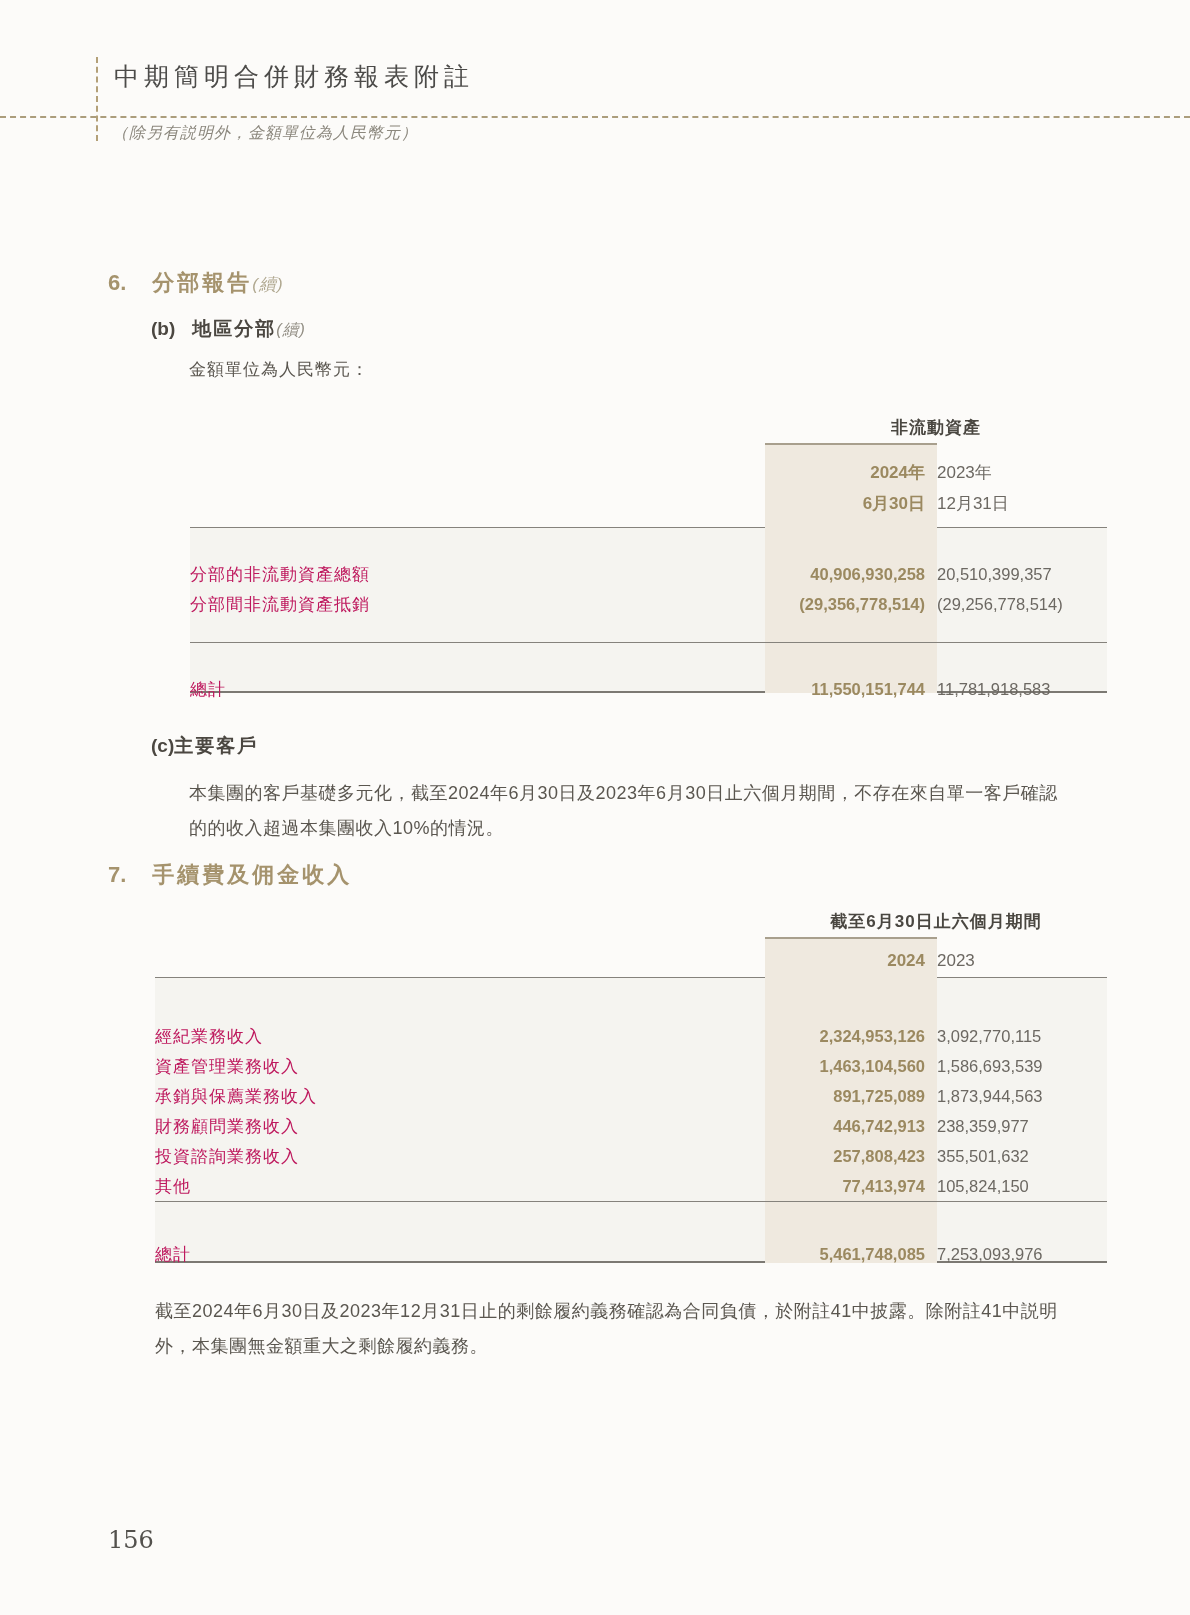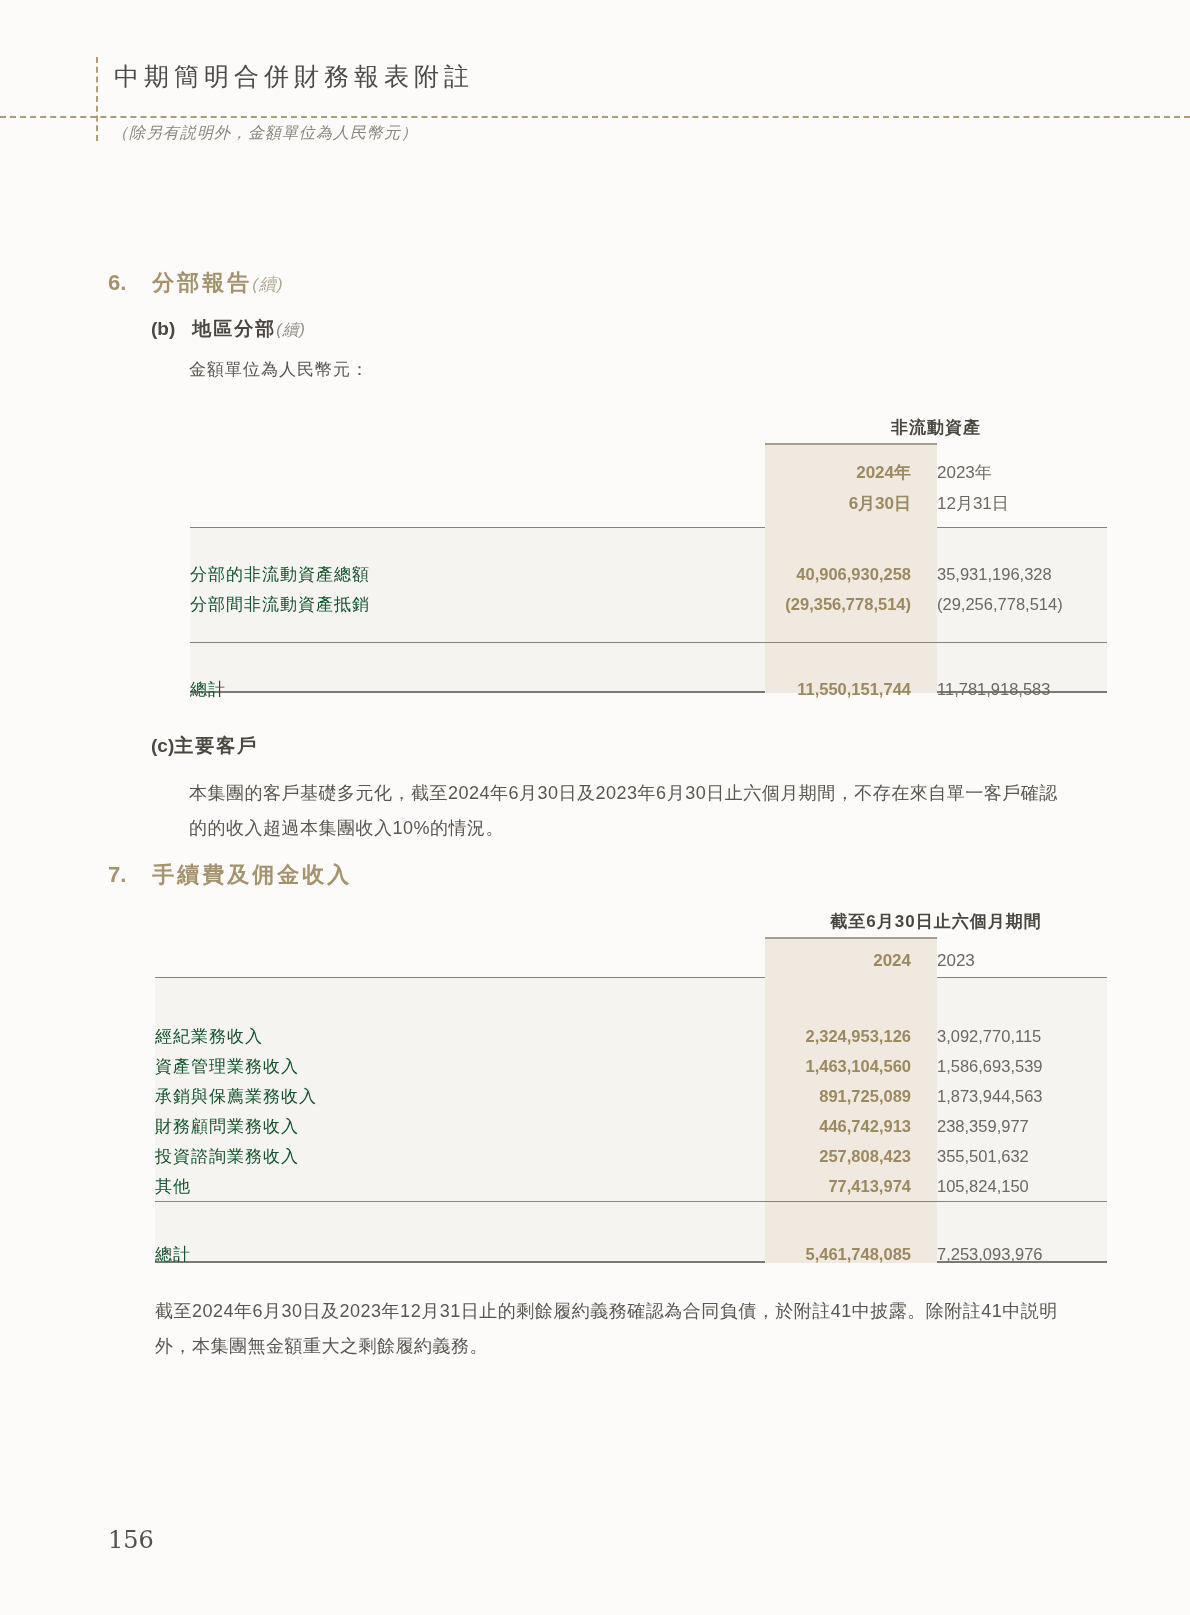--- a/index.html
+++ b/index.html
@@ -48,23 +48,23 @@
   .fintable{position:absolute;}
   .bg-beige{position:absolute;background:#efe9df;border-top:2px solid #a89f8d;z-index:1;}
   .bg-gray{
     position:absolute;left:0;right:0;bottom:0;background:#f5f4f0;
     border-top:1px solid #85827c;border-bottom:2px solid #7c7973;z-index:0;
   }
   .tcontent{position:relative;z-index:2;}
   .trow{display:grid;align-items:center;}
   .t1 .trow{grid-template-columns:575px 172px 170px;}
   .t2 .trow{grid-template-columns:610px 172px 170px;}
-  .c-label{font-size:17px;color:#14532d;letter-spacing:1px;white-space:nowrap;}
+  .c-label{font-size:17px;color:#be185d;letter-spacing:1px;white-space:nowrap;}
   .c-span{grid-column:2/4;text-align:center;font-size:17px;font-weight:bold;color:#4a4741;letter-spacing:1px;}
-  .c-v1{text-align:right;padding-right:26px;font-size:16.5px;font-weight:bold;color:#9b8960;}
+  .c-v1{text-align:right;padding-right:12px;font-size:16.5px;font-weight:bold;color:#9b8960;}
   .c-v2{padding-right:12px;font-size:16.5px;color:#6c6862;}
   .hdr-line{line-height:31px;font-size:17px;}
   .gold{color:#9b8960;font-weight:bold;}
   .gray{color:#6c6862;font-weight:normal;}
   .h31{height:31px;} .h84{height:84px;align-items:start;} .h32{height:32px;} .h40{height:40px;align-items:start;}
   .r30{height:30px;}
   .sp18{height:18px;} .sp23{height:23px;} .sp31{height:31px;} .sp36{height:36px;} .sp37{height:37px;}
   .inner-rule{height:0;border-top:1px solid #85827c;}
   .pt14{padding-top:14px;} .pt8{padding-top:8px;}
   
@@ -115,21 +115,21 @@
         </div>
         <div class="c-v2">
           <div class="hdr-line gray">2023年</div>
           <div class="hdr-line gray">12月31日</div>
         </div>
       </div>
       <div class="sp18"></div>
       <div class="trow r30">
         <div class="c-label">分部的非流動資產總額</div>
         <div class="c-v1">40,906,930,258</div>
-        <div class="c-v2">35,931,196,328</div>
+        <div class="c-v2">20,510,399,357</div>
       </div>
       <div class="trow r30">
         <div class="c-label">分部間非流動資產抵銷</div>
         <div class="c-v1">(29,356,778,514)</div>
         <div class="c-v2">(29,256,778,514)</div>
       </div>
       <div class="sp23"></div>
       <div class="inner-rule"></div>
       <div class="sp31"></div>
       <div class="trow r30">

